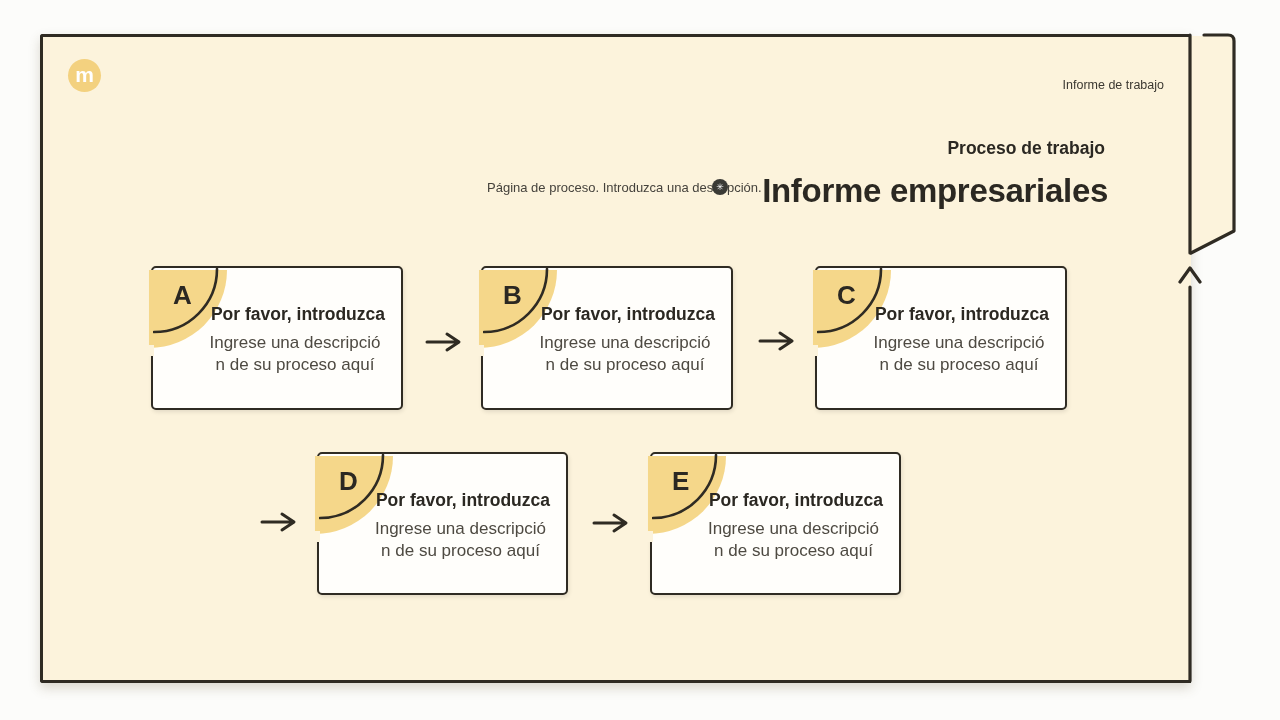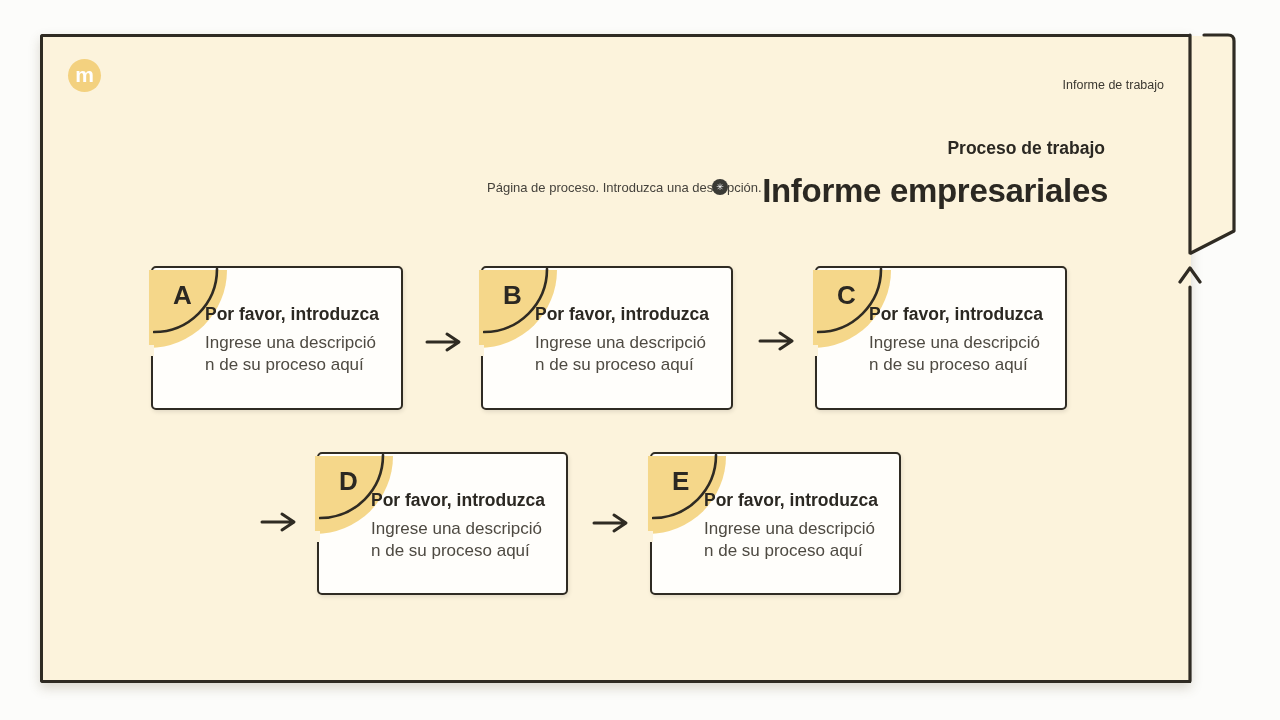--- a/index.html
+++ b/index.html
@@ -28,23 +28,23 @@
   .hint-icon{position:absolute;left:712px;top:179px;width:16px;height:16px;border-radius:50%;
     background:#3a3a35;color:#fff;font-size:9px;display:flex;align-items:center;justify-content:center;z-index:4;}
 
   .pbox{position:absolute;width:252px;height:144px;background:var(--white);
     border:2.6px solid var(--stroke);border-radius:5px;box-shadow:1px 2px 4px rgba(0,0,0,.10);}
   .corner-fill{position:absolute;left:-4px;top:2px;width:78px;height:78px;
     background:var(--yellow);border-radius:0 0 100% 0;}
   .corner-gap{position:absolute;left:-5px;top:77px;width:6px;height:11px;background:var(--cream);}
   .corner-arc{position:absolute;left:0;top:0;width:90px;height:90px;color:var(--stroke);}
   .step-letter{position:absolute;left:20px;top:12px;font-size:26px;font-weight:700;color:var(--textdark);}
-  .pbox-title{position:absolute;left:52px;right:16px;top:36px;text-align:left;
+  .pbox-title{position:absolute;left:52px;right:16px;top:36px;text-align:right;
     font-size:17.5px;font-weight:700;color:var(--textdark);white-space:nowrap;}
-  .pbox-desc{position:absolute;left:52px;right:16px;top:64px;
+  .pbox-desc{position:absolute;left:52px;right:16px;top:64px;text-align:center;
     font-size:17px;line-height:22px;color:var(--textgray);}
   .pbox-desc div{white-space:nowrap;}
 
   .flow-arrow{position:absolute;width:38px;height:22px;color:var(--stroke);}
   .right-rig{position:absolute;left:1130px;top:20px;width:130px;height:672px;color:var(--stroke);}
 </style>
 </head>
 <body>
 
 <div class="stage">

